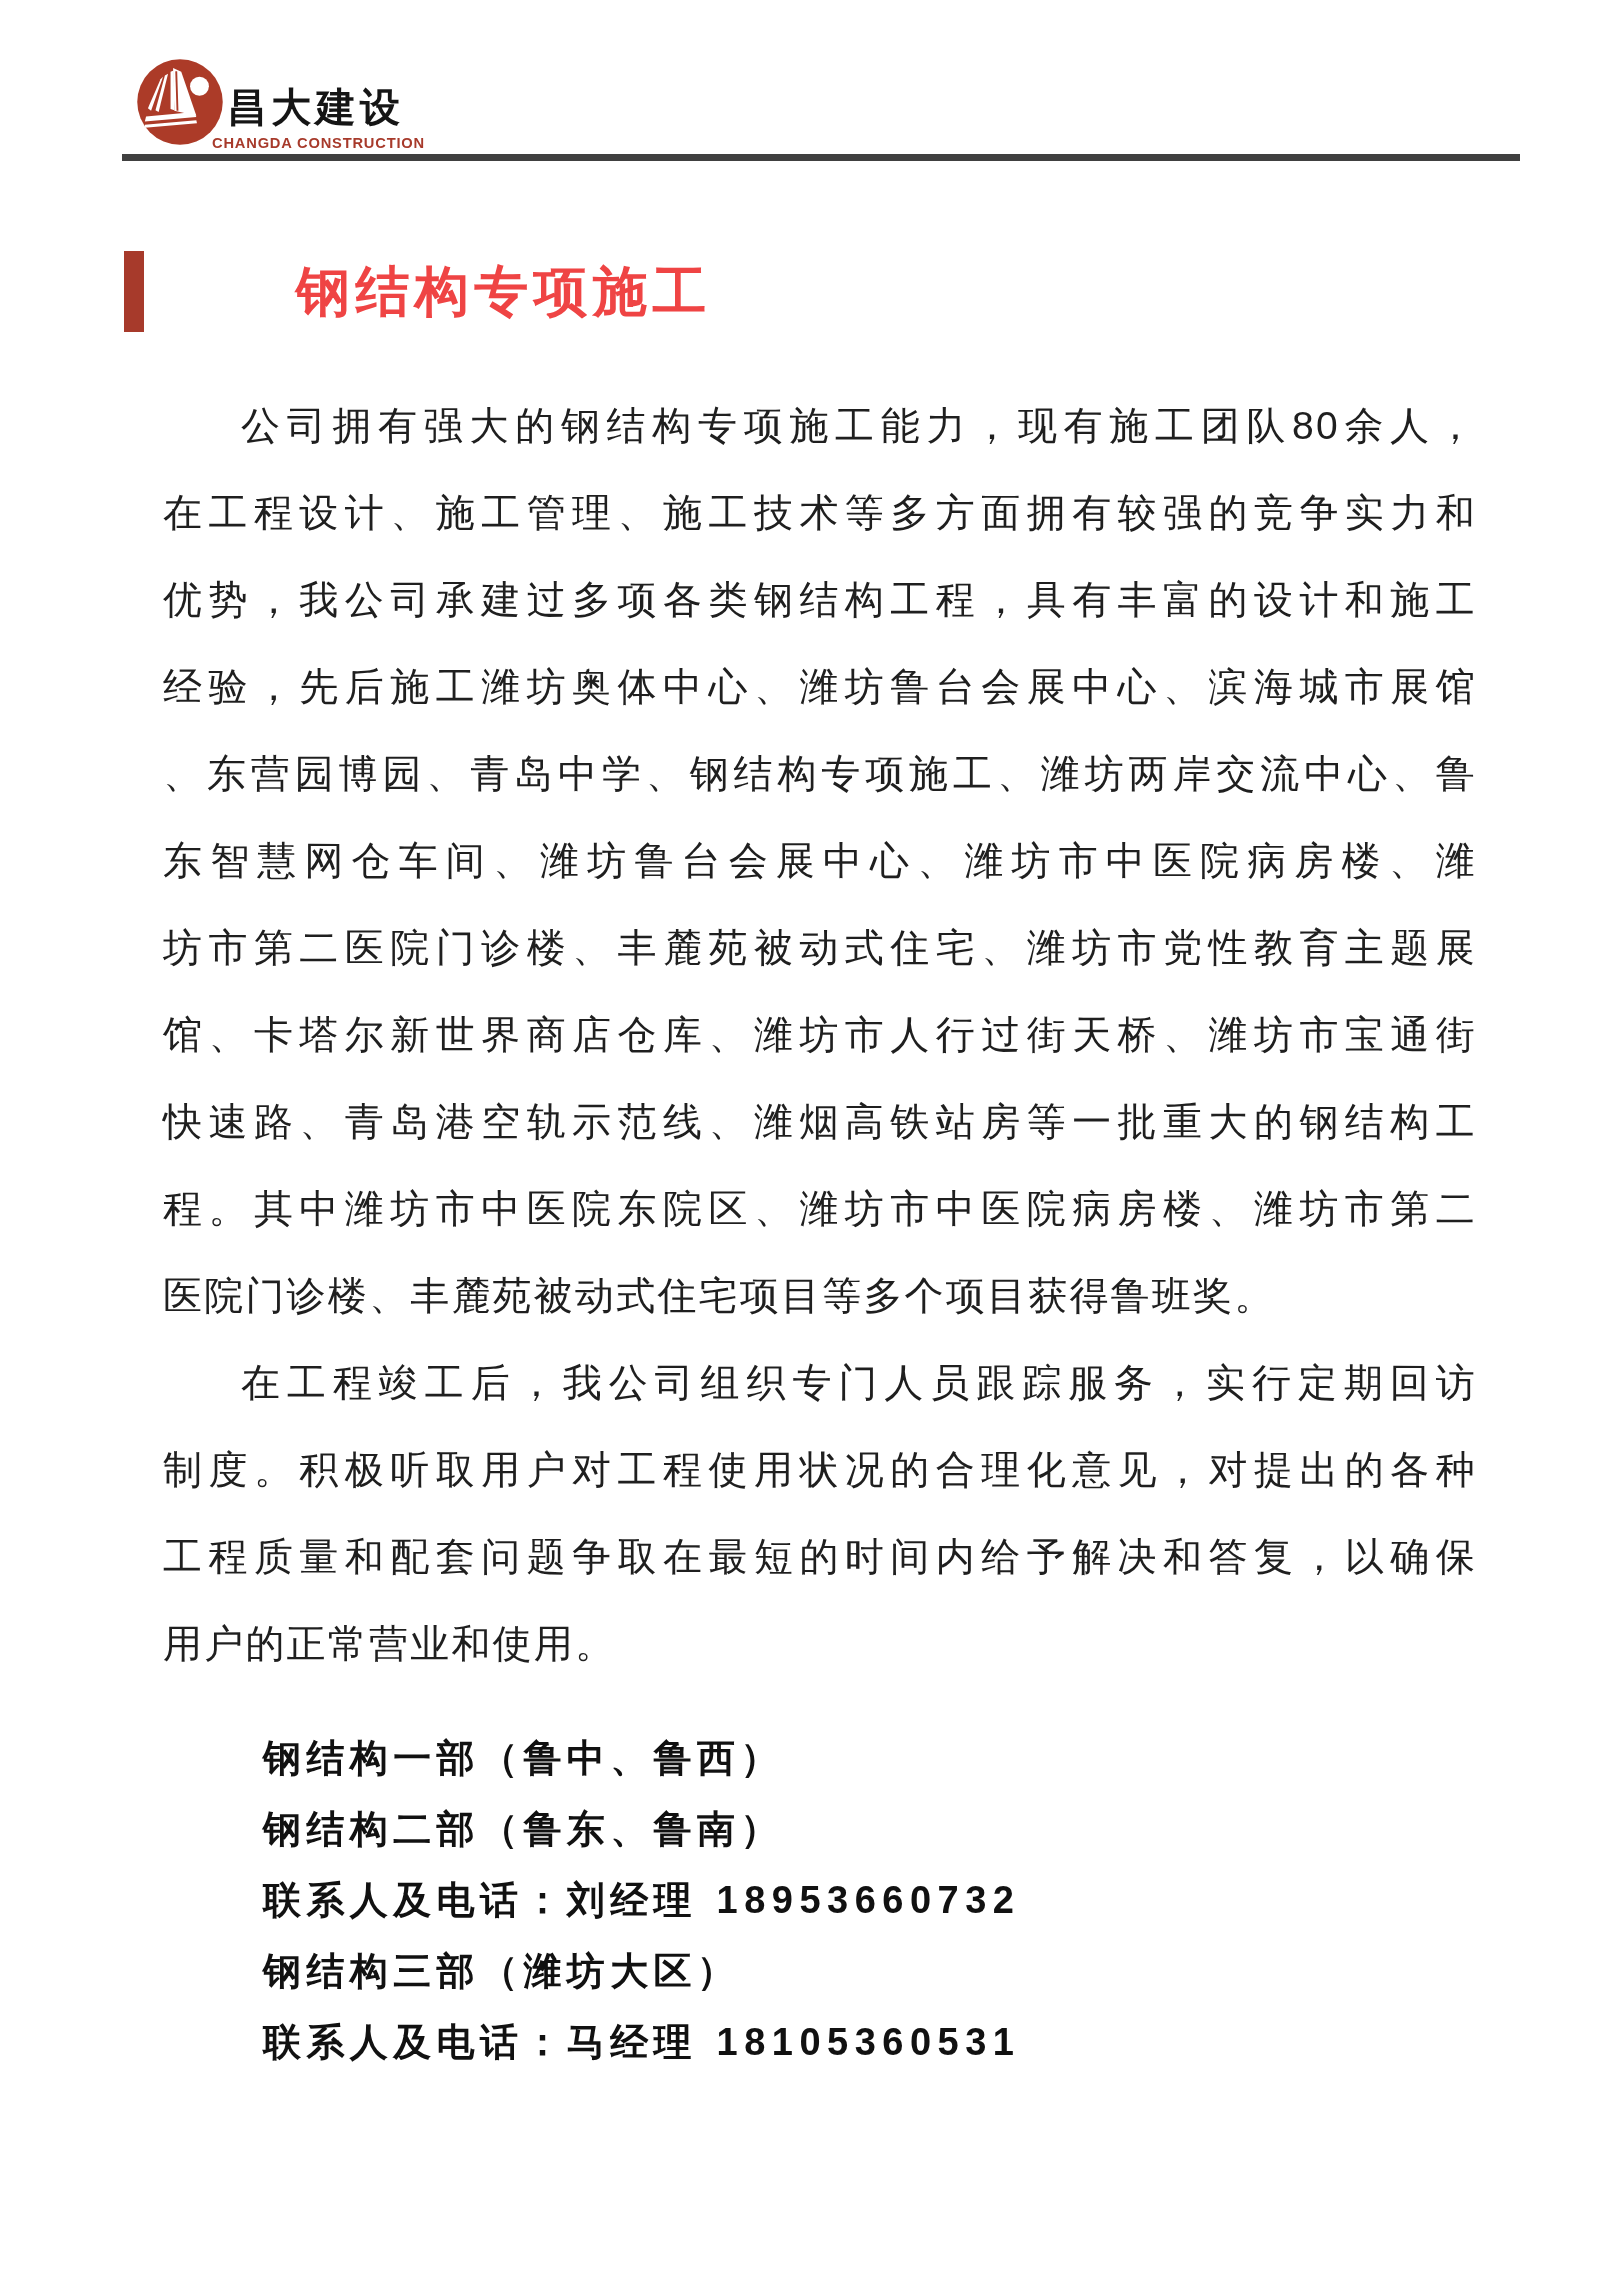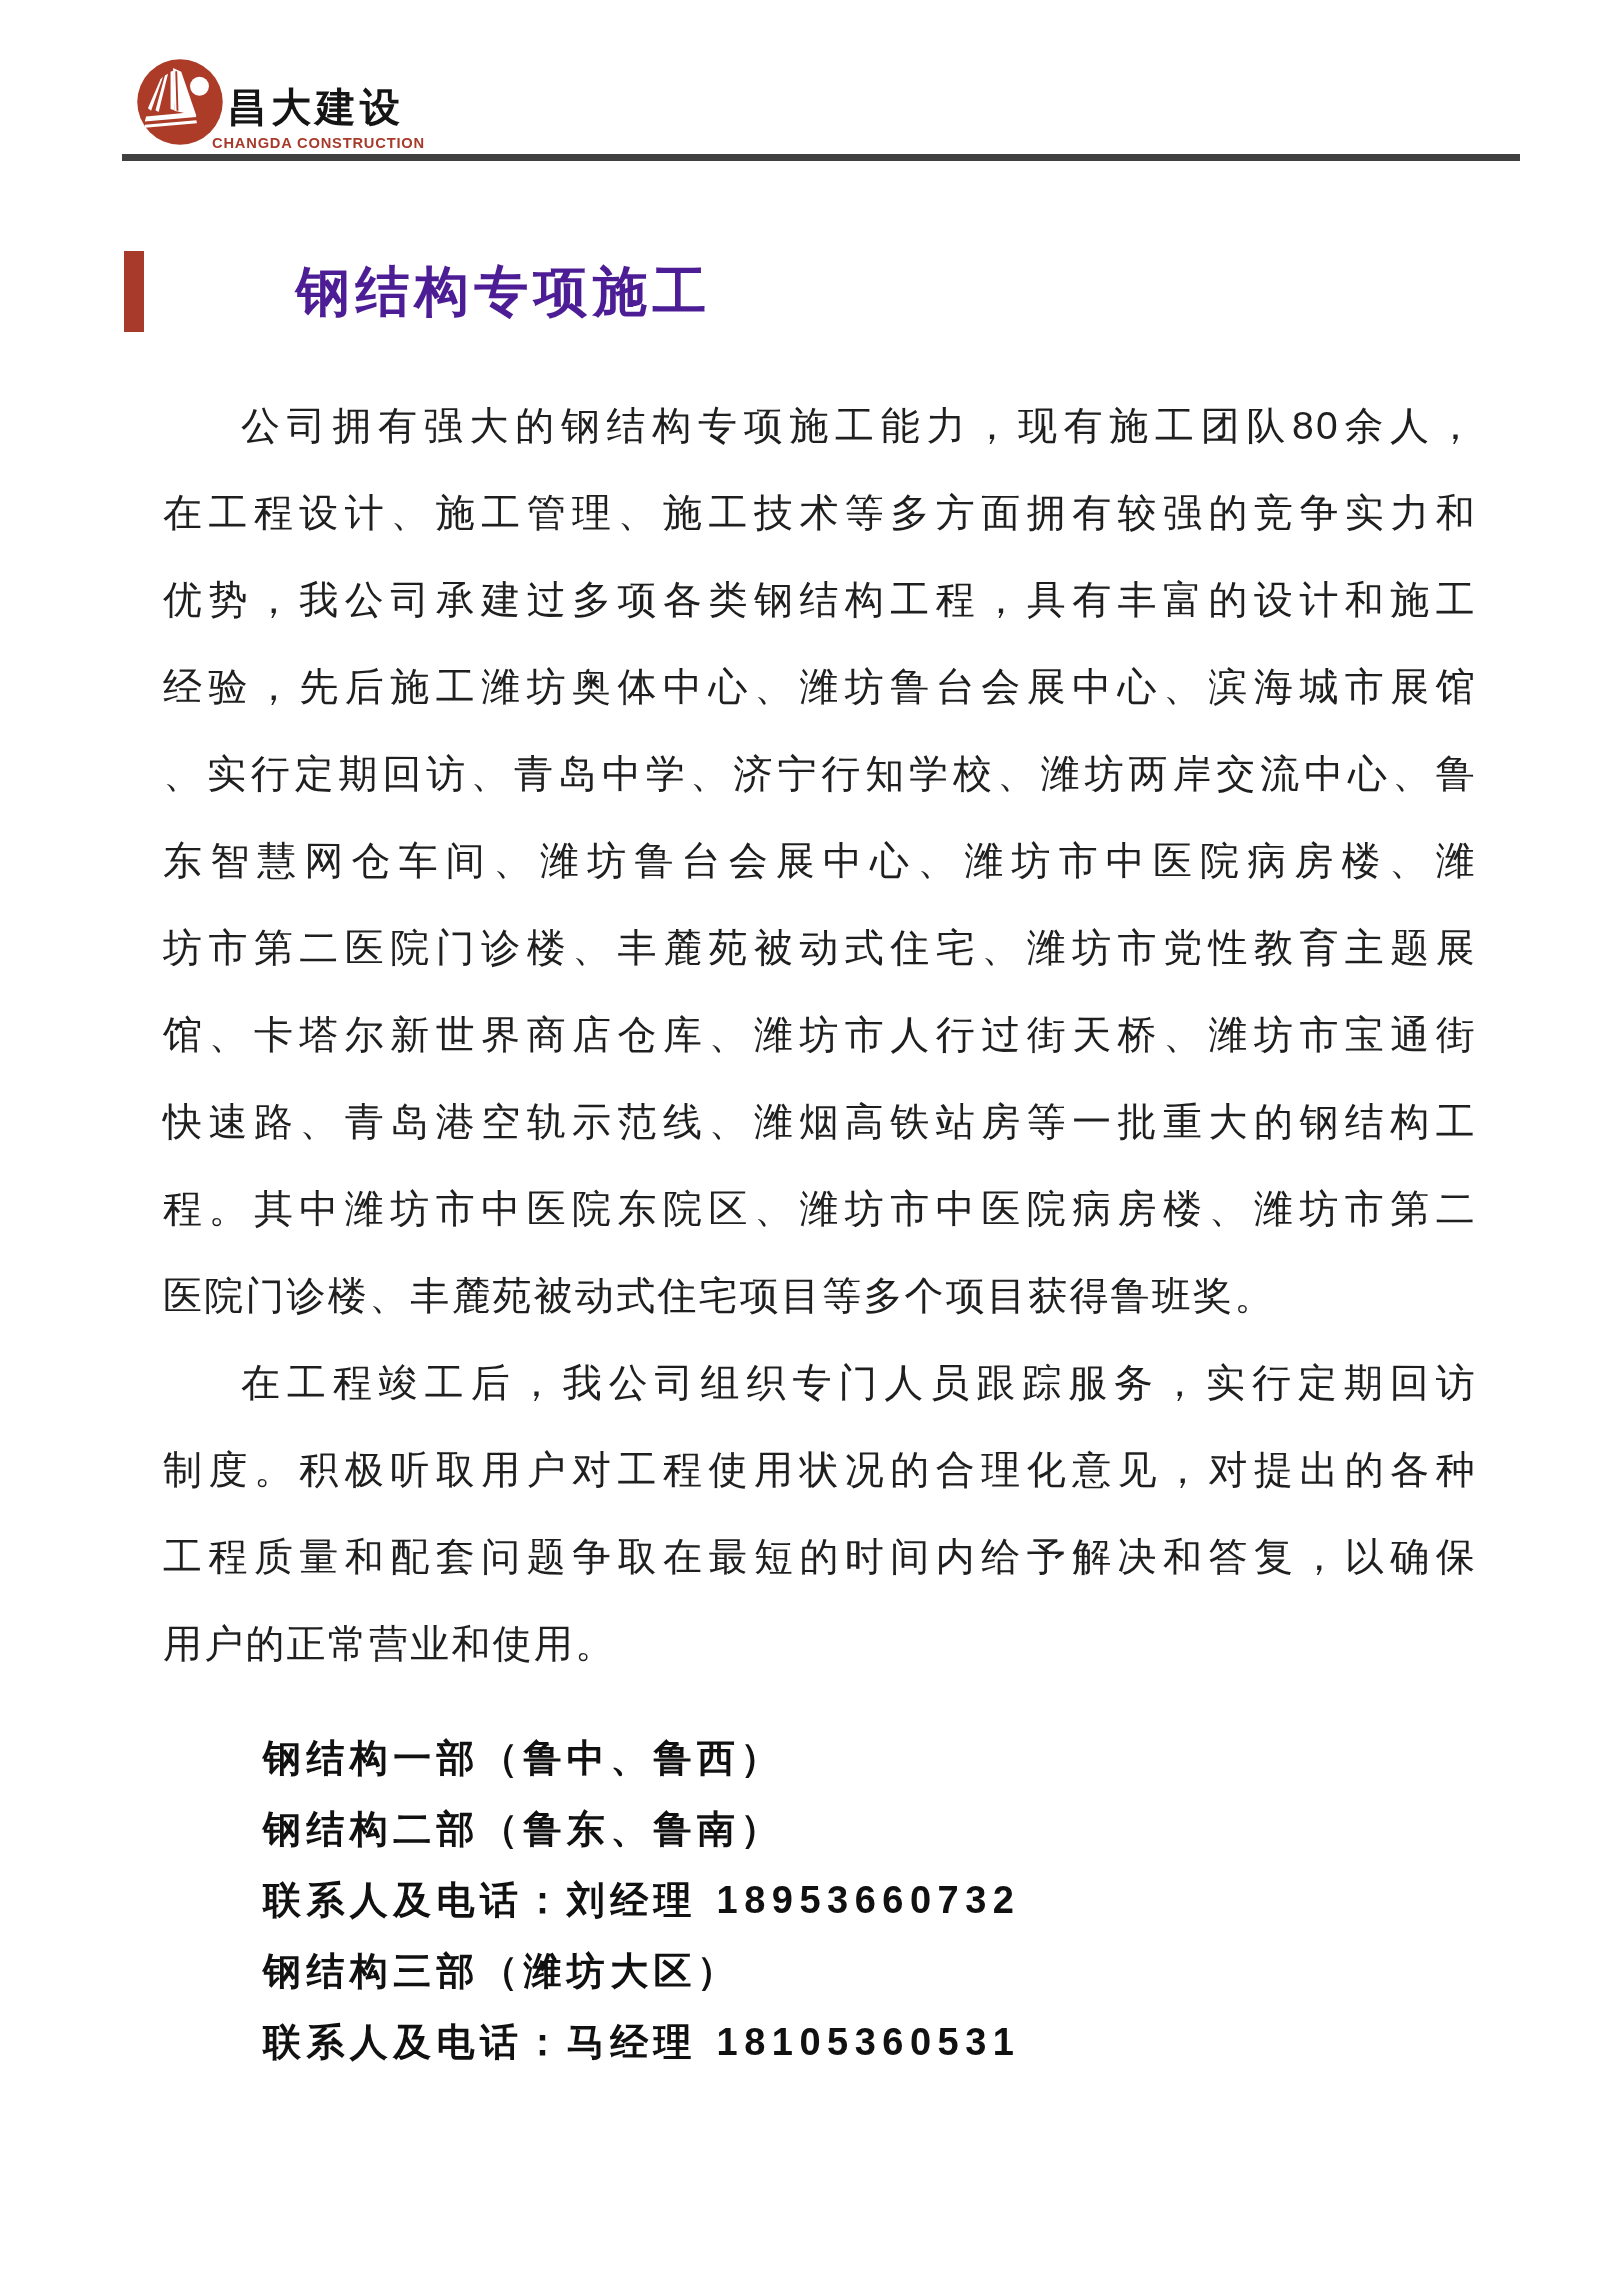--- a/index.html
+++ b/index.html
@@ -31,21 +31,21 @@
 
   
   .title-bar {
     position: absolute; left: 124px; top: 251px;
     width: 20px; height: 81px; background: #A73A2B;
   }
   .title {
     position: absolute; left: 296px; top: 251px; margin: 0;
     height: 81px; line-height: 81px;
     font-size: 54px; font-weight: bold; letter-spacing: 5.4px;
-    color: #4c1d95; white-space: nowrap;
+    color: #ef4444; white-space: nowrap;
   }
 
   
   .bodytext {
     position: absolute; left: 163px; top: 382px; width: 1314px;
     font-size: 39px; letter-spacing: 2.2px; color: #1f1f1f;
   }
   .bl {
     height: 87px; line-height: 87px;
     text-align: justify; text-align-last: justify;
@@ -83,21 +83,21 @@
   <div class="divider"></div>
 
   <div class="title-bar"></div>
   <h1 class="title">钢结构专项施工</h1>
 
   <div class="bodytext">
     <div class="bl start">公司拥有强大的钢结构专项施工能力，现有施工团队80余人，</div>
     <div class="bl">在工程设计、施工管理、施工技术等多方面拥有较强的竞争实力和</div>
     <div class="bl">优势，我公司承建过多项各类钢结构工程，具有丰富的设计和施工</div>
     <div class="bl">经验，先后施工潍坊奥体中心、潍坊鲁台会展中心、滨海城市展馆</div>
-    <div class="bl">、实行定期回访、青岛中学、济宁行知学校、潍坊两岸交流中心、鲁</div>
+    <div class="bl">、东营园博园、青岛中学、钢结构专项施工、潍坊两岸交流中心、鲁</div>
     <div class="bl">东智慧网仓车间、潍坊鲁台会展中心、潍坊市中医院病房楼、潍</div>
     <div class="bl">坊市第二医院门诊楼、丰麓苑被动式住宅、潍坊市党性教育主题展</div>
     <div class="bl">馆、卡塔尔新世界商店仓库、潍坊市人行过街天桥、潍坊市宝通街</div>
     <div class="bl">快速路、青岛港空轨示范线、潍烟高铁站房等一批重大的钢结构工</div>
     <div class="bl">程。其中潍坊市中医院东院区、潍坊市中医院病房楼、潍坊市第二</div>
     <div class="bl end">医院门诊楼、丰麓苑被动式住宅项目等多个项目获得鲁班奖。</div>
     <div class="bl start">在工程竣工后，我公司组织专门人员跟踪服务，实行定期回访</div>
     <div class="bl">制度。积极听取用户对工程使用状况的合理化意见，对提出的各种</div>
     <div class="bl">工程质量和配套问题争取在最短的时间内给予解决和答复，以确保</div>
     <div class="bl end">用户的正常营业和使用。</div>

